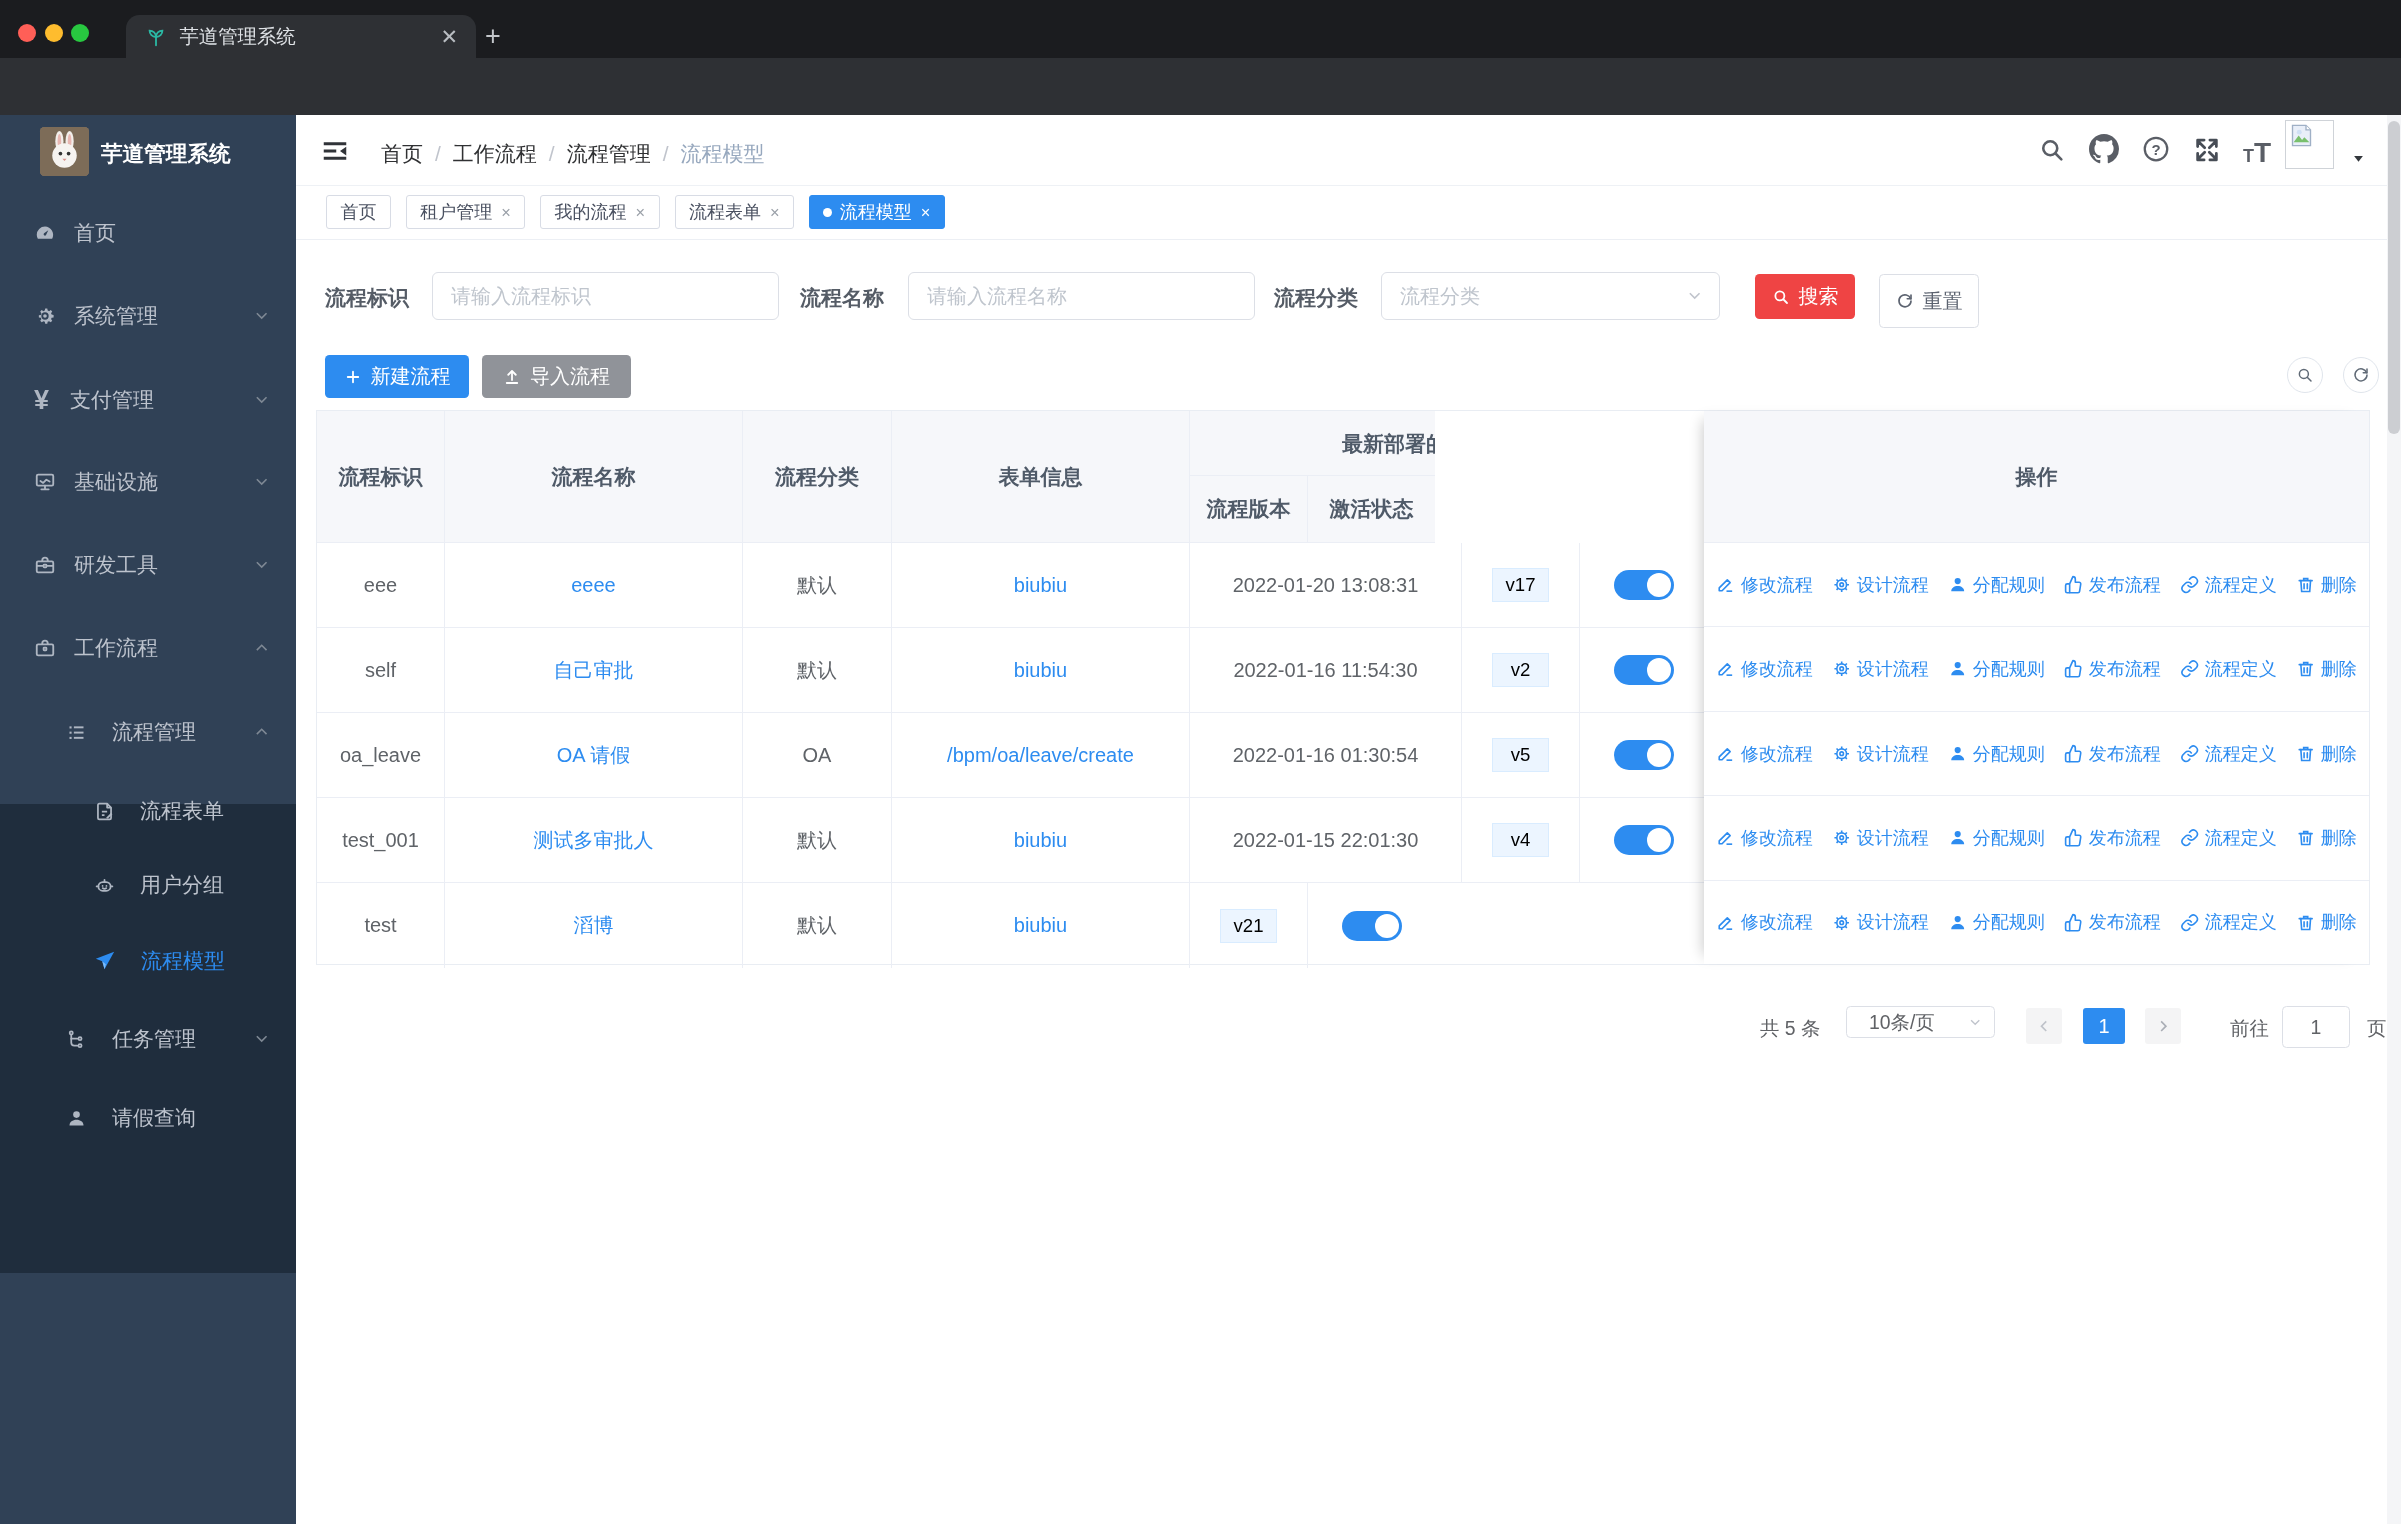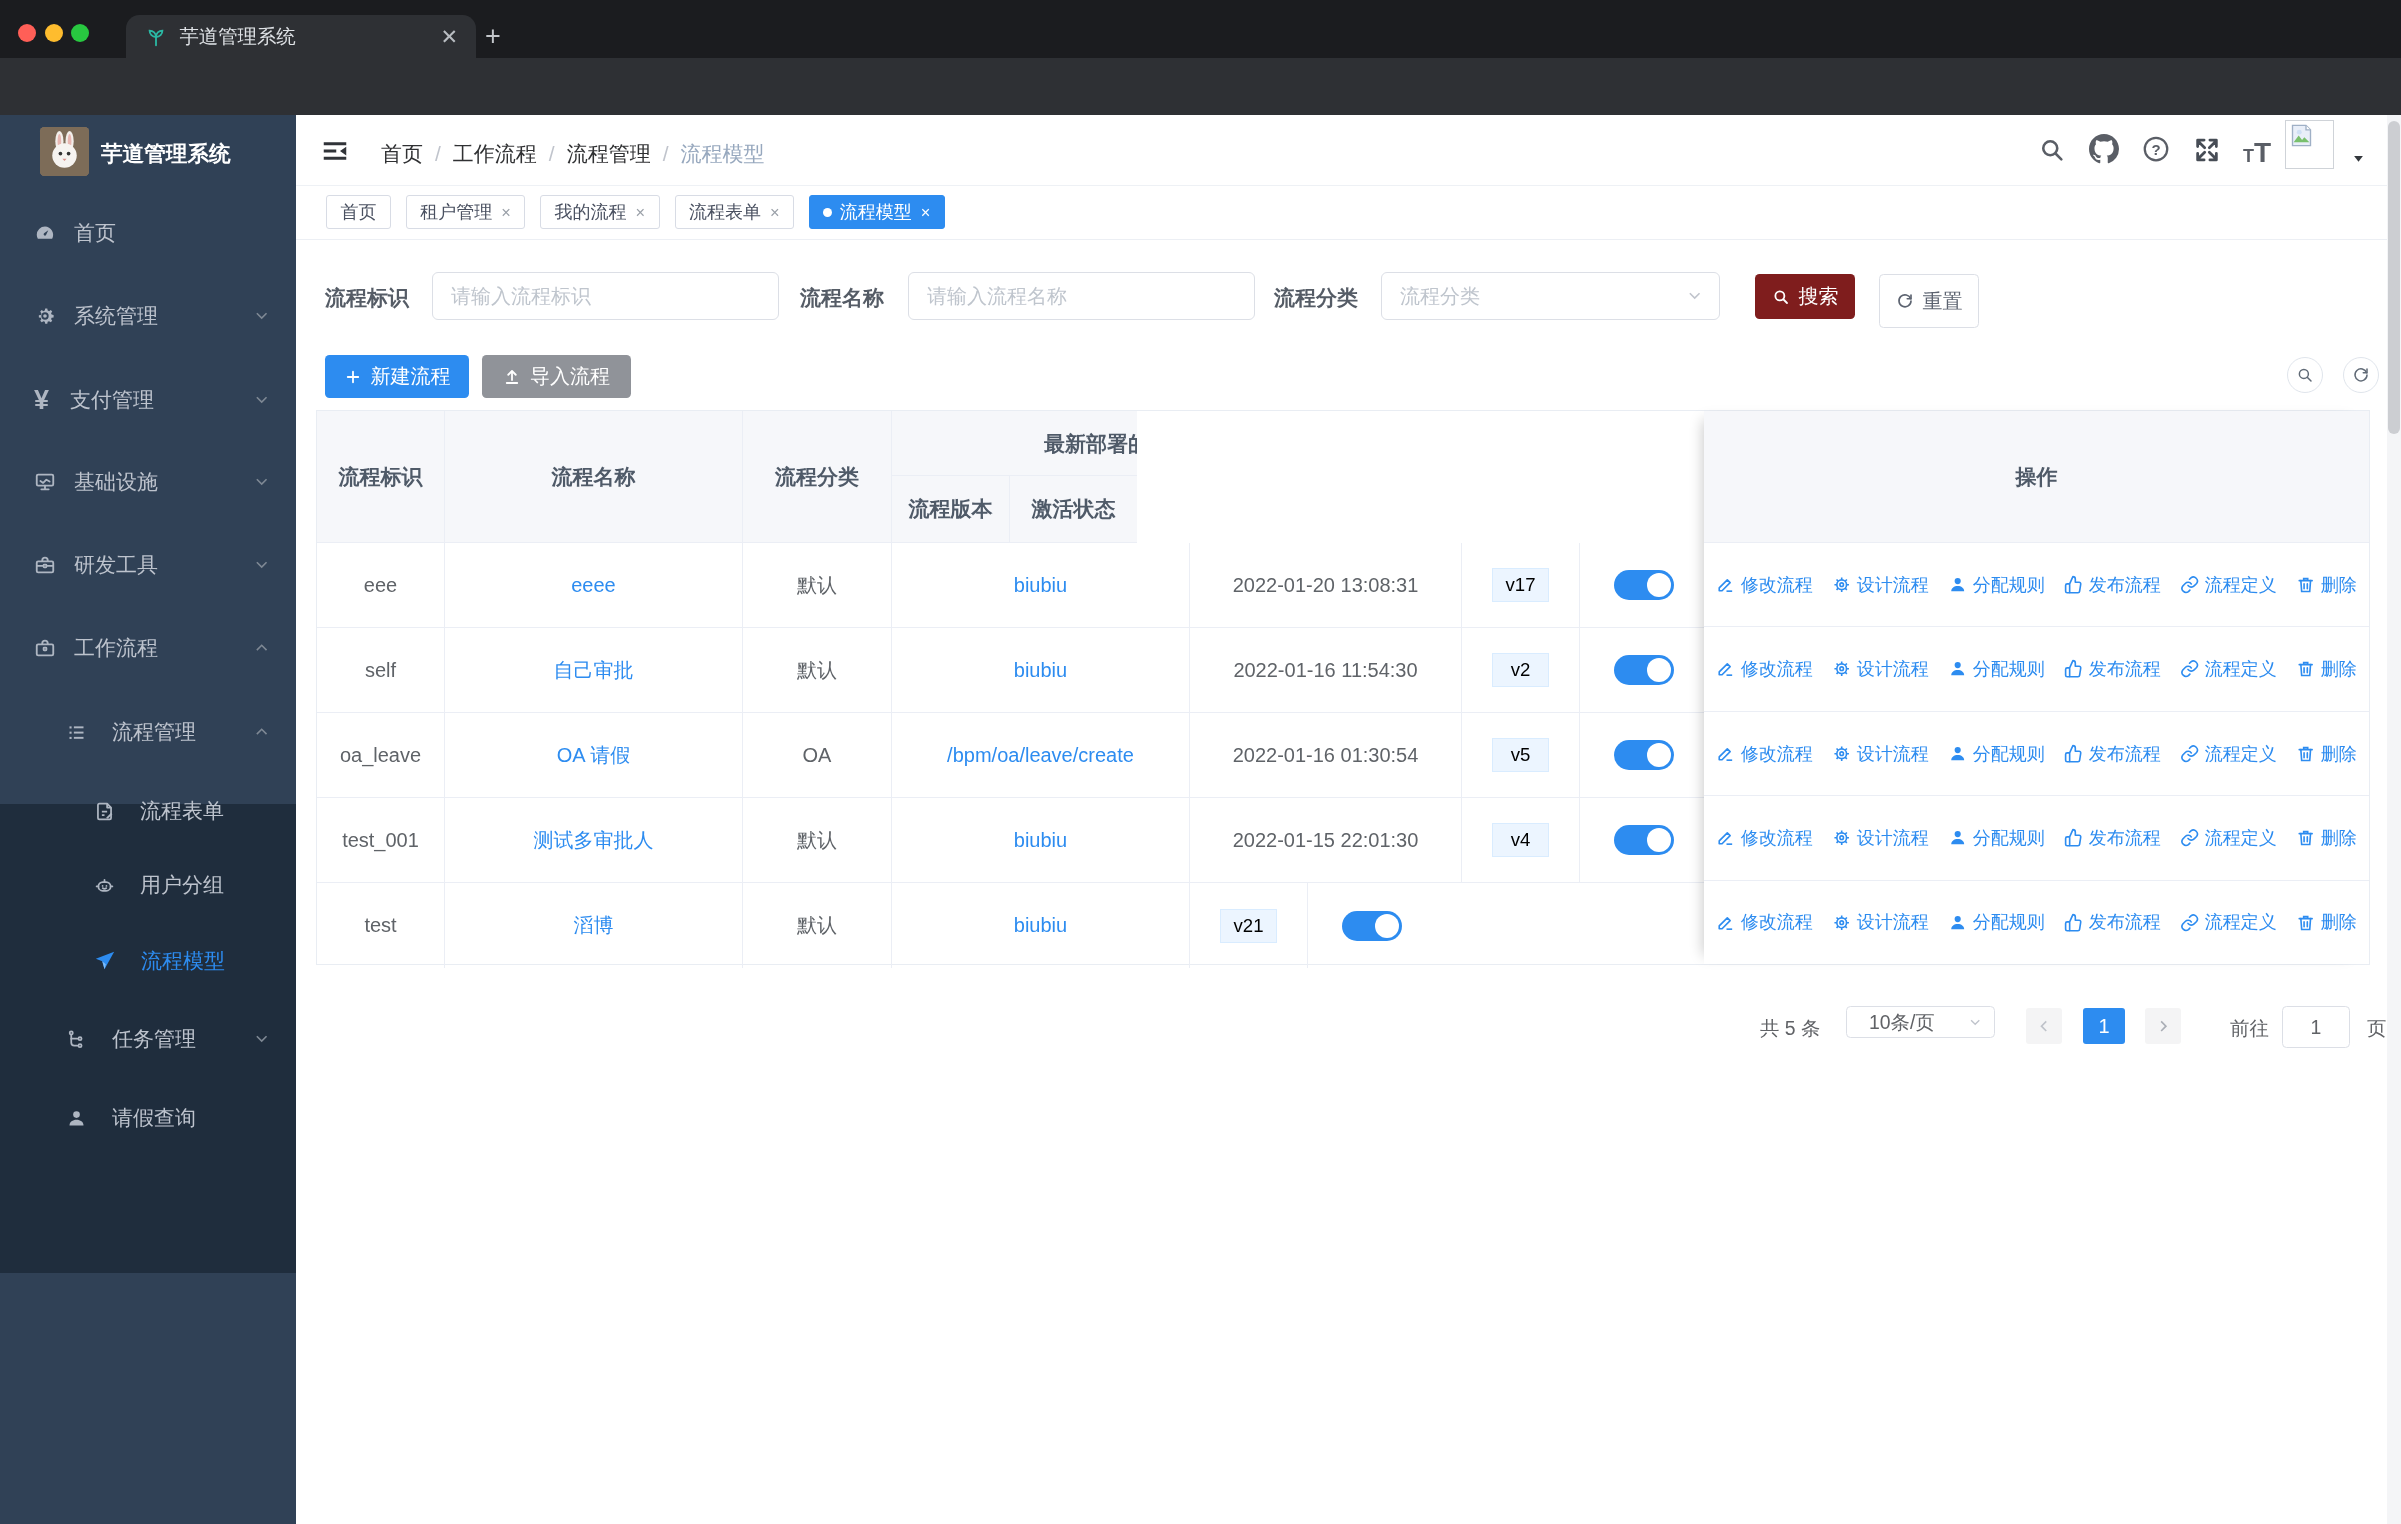--- a/index.html
+++ b/index.html
@@ -39,21 +39,21 @@
   .dot{width:9px;height:9px;border-radius:50%;background:#fff;margin-right:7.4px}
   
   .flabel{font-size:21px;font-weight:600;color:#555c66;white-space:nowrap}
   .finput{height:48px;border:1.5px solid #dcdfe6;border-radius:6px;box-sizing:border-box;background:#fff;
           font-size:20px;color:#333;padding:0 18px;outline:none;width:100%;font-family:inherit}
   .finput::placeholder{color:#bfc5cd}
   .fselect{height:48px;border:1.5px solid #dcdfe6;border-radius:6px;box-sizing:border-box;background:#fff}
   .phtext{font-size:20px;color:#bfc5cd}
   .btn{border:none;border-radius:4.5px;font-size:20px;color:#fff;display:flex;align-items:center;justify-content:center;
        gap:9px;box-sizing:border-box;font-family:inherit}
-  .btn-teal{background:#7f1d1d}
+  .btn-teal{background:#ef4444}
   .btn-blue{background:#2d8cf0}
   .btn-gray{background:#909399}
   .btn-plain{background:#fff;border:1.5px solid #dcdfe6;color:#5c6370}
   .circlebtn{width:34px;height:34px;border-radius:50%;border:1.5px solid #e0e5ec;background:#fff;
              display:flex;align-items:center;justify-content:center;color:#606a76}
   
   .tbl{left:316px;top:410px;width:2054px;height:555px;border:1.5px solid #e9edf3;box-sizing:border-box;background:#fff}
   .th{background:#f6f7fa;border-right:1.5px solid #ebeef5;border-bottom:1.5px solid #ebeef5;box-sizing:border-box;
       font-size:21px;font-weight:600;color:#4f5a68}
   .td{border-right:1.5px solid #ebeef5;border-bottom:1.5px solid #ebeef5;box-sizing:border-box;
@@ -506,20 +506,21 @@
       <path d="M20 4v5h-5"></path>
     </svg>
 </div>
 
 <div class="a tbl">
 
   <div class="f" style="height:132px;align-items:stretch">
     <div class="th f ct" style="width:128px">流程标识</div>
     <div class="th f ct" style="width:298px">流程名称</div>
     <div class="th f ct" style="width:149px">流程分类</div>
+    <div class="th f ct" style="width:298px">表单信息</div>
     <div style="width:245px;display:flex;flex-direction:column">
       <div class="th" style="height:65px;position:relative;overflow:hidden;border-right:none">
         <span style="position:absolute;left:152px;top:19.4px;white-space:nowrap">最新部署的流程定义</span>
       </div>
       <div class="f" style="flex:1;align-items:stretch">
         <div class="th f ct" style="width:118px">流程版本</div>
         <div class="th f ct" style="width:127px;border-right:none">激活状态</div>
       </div>
     </div>
   </div>

